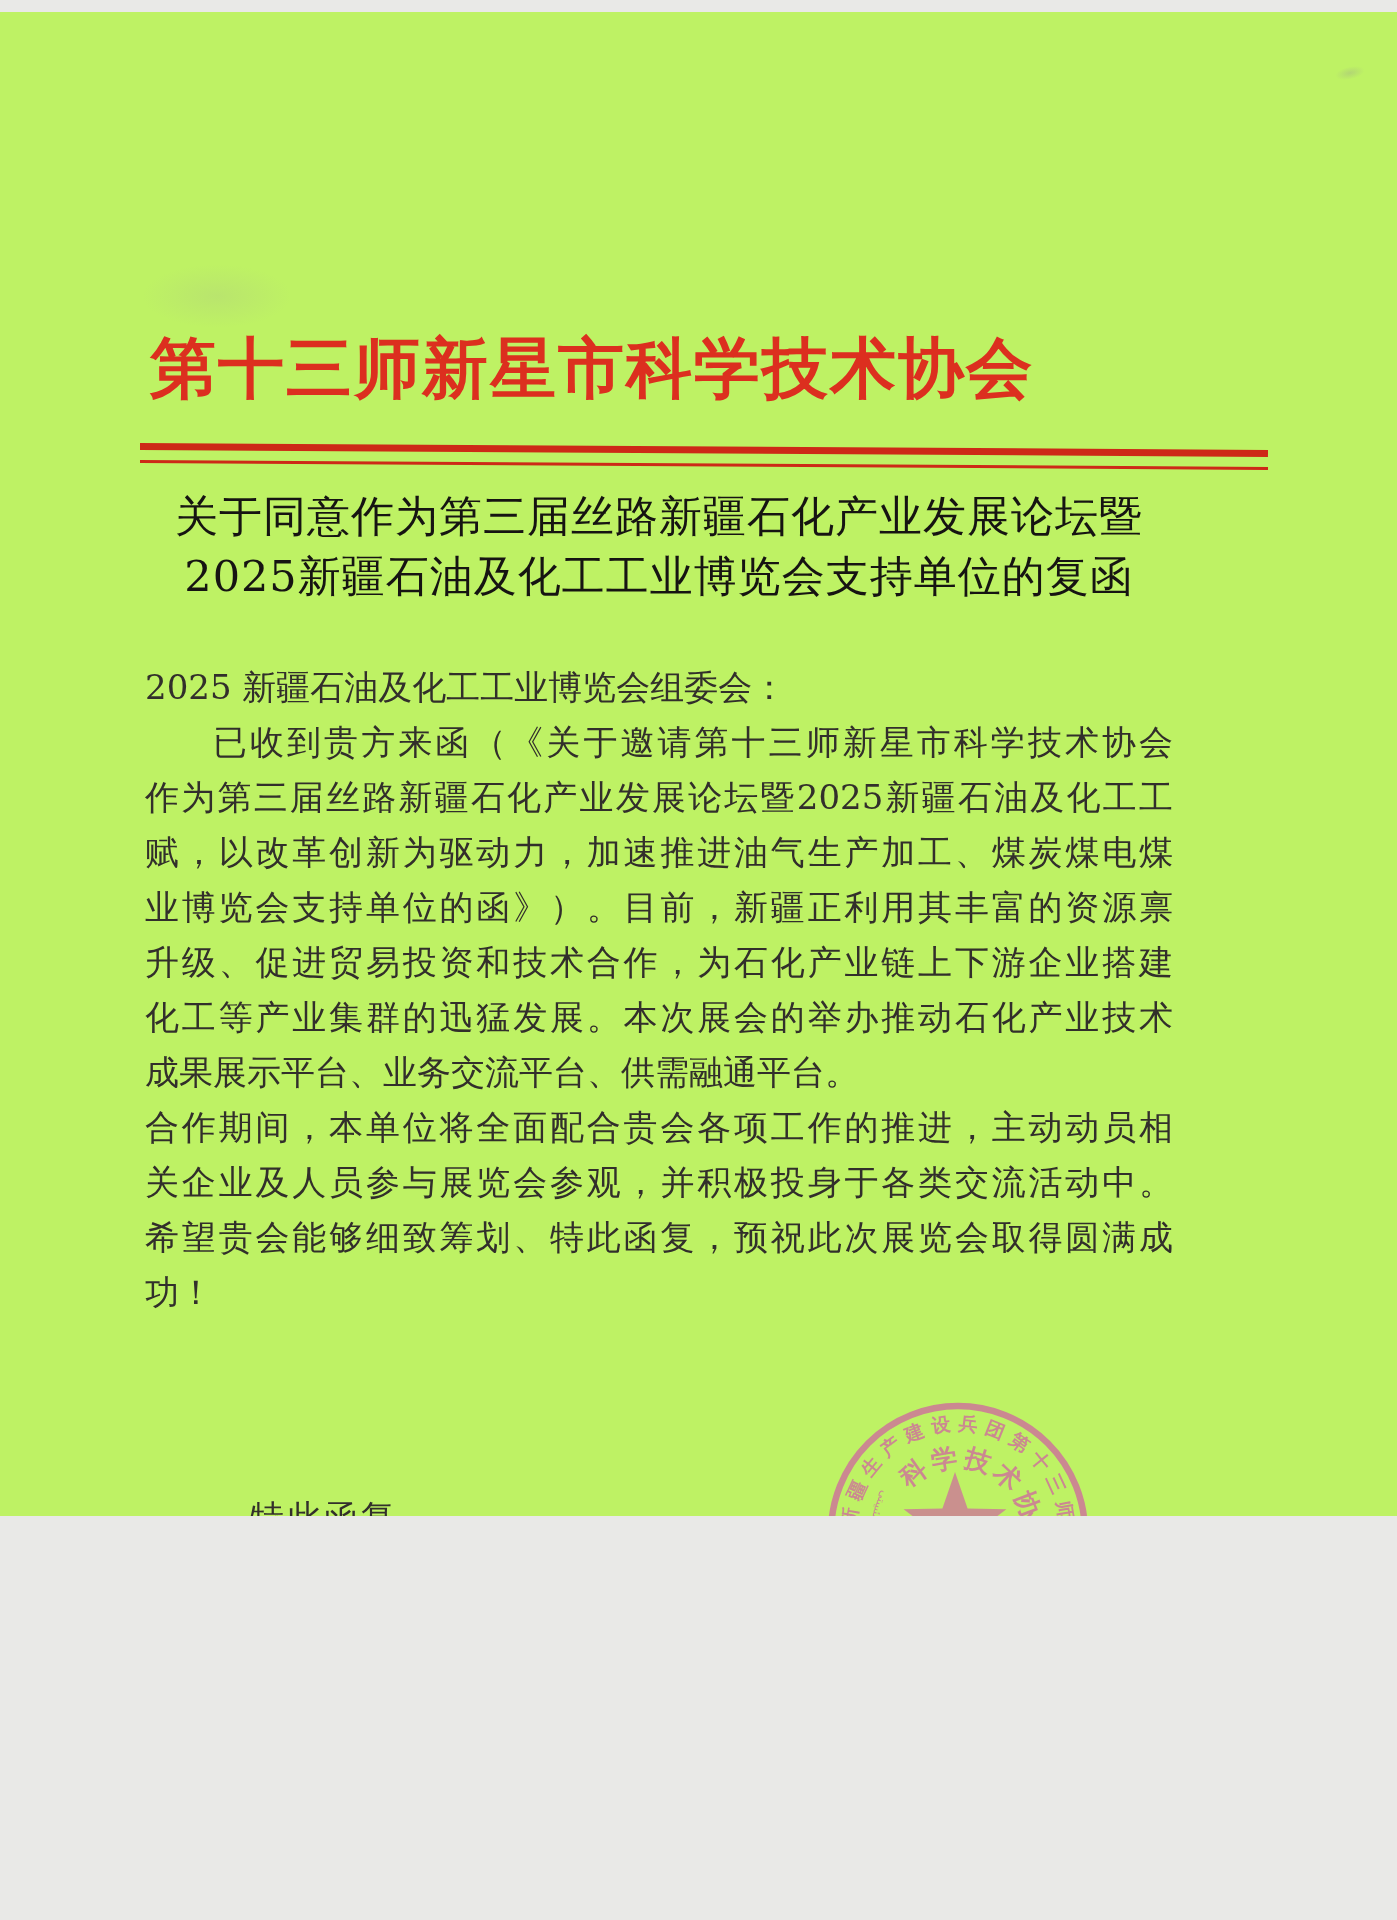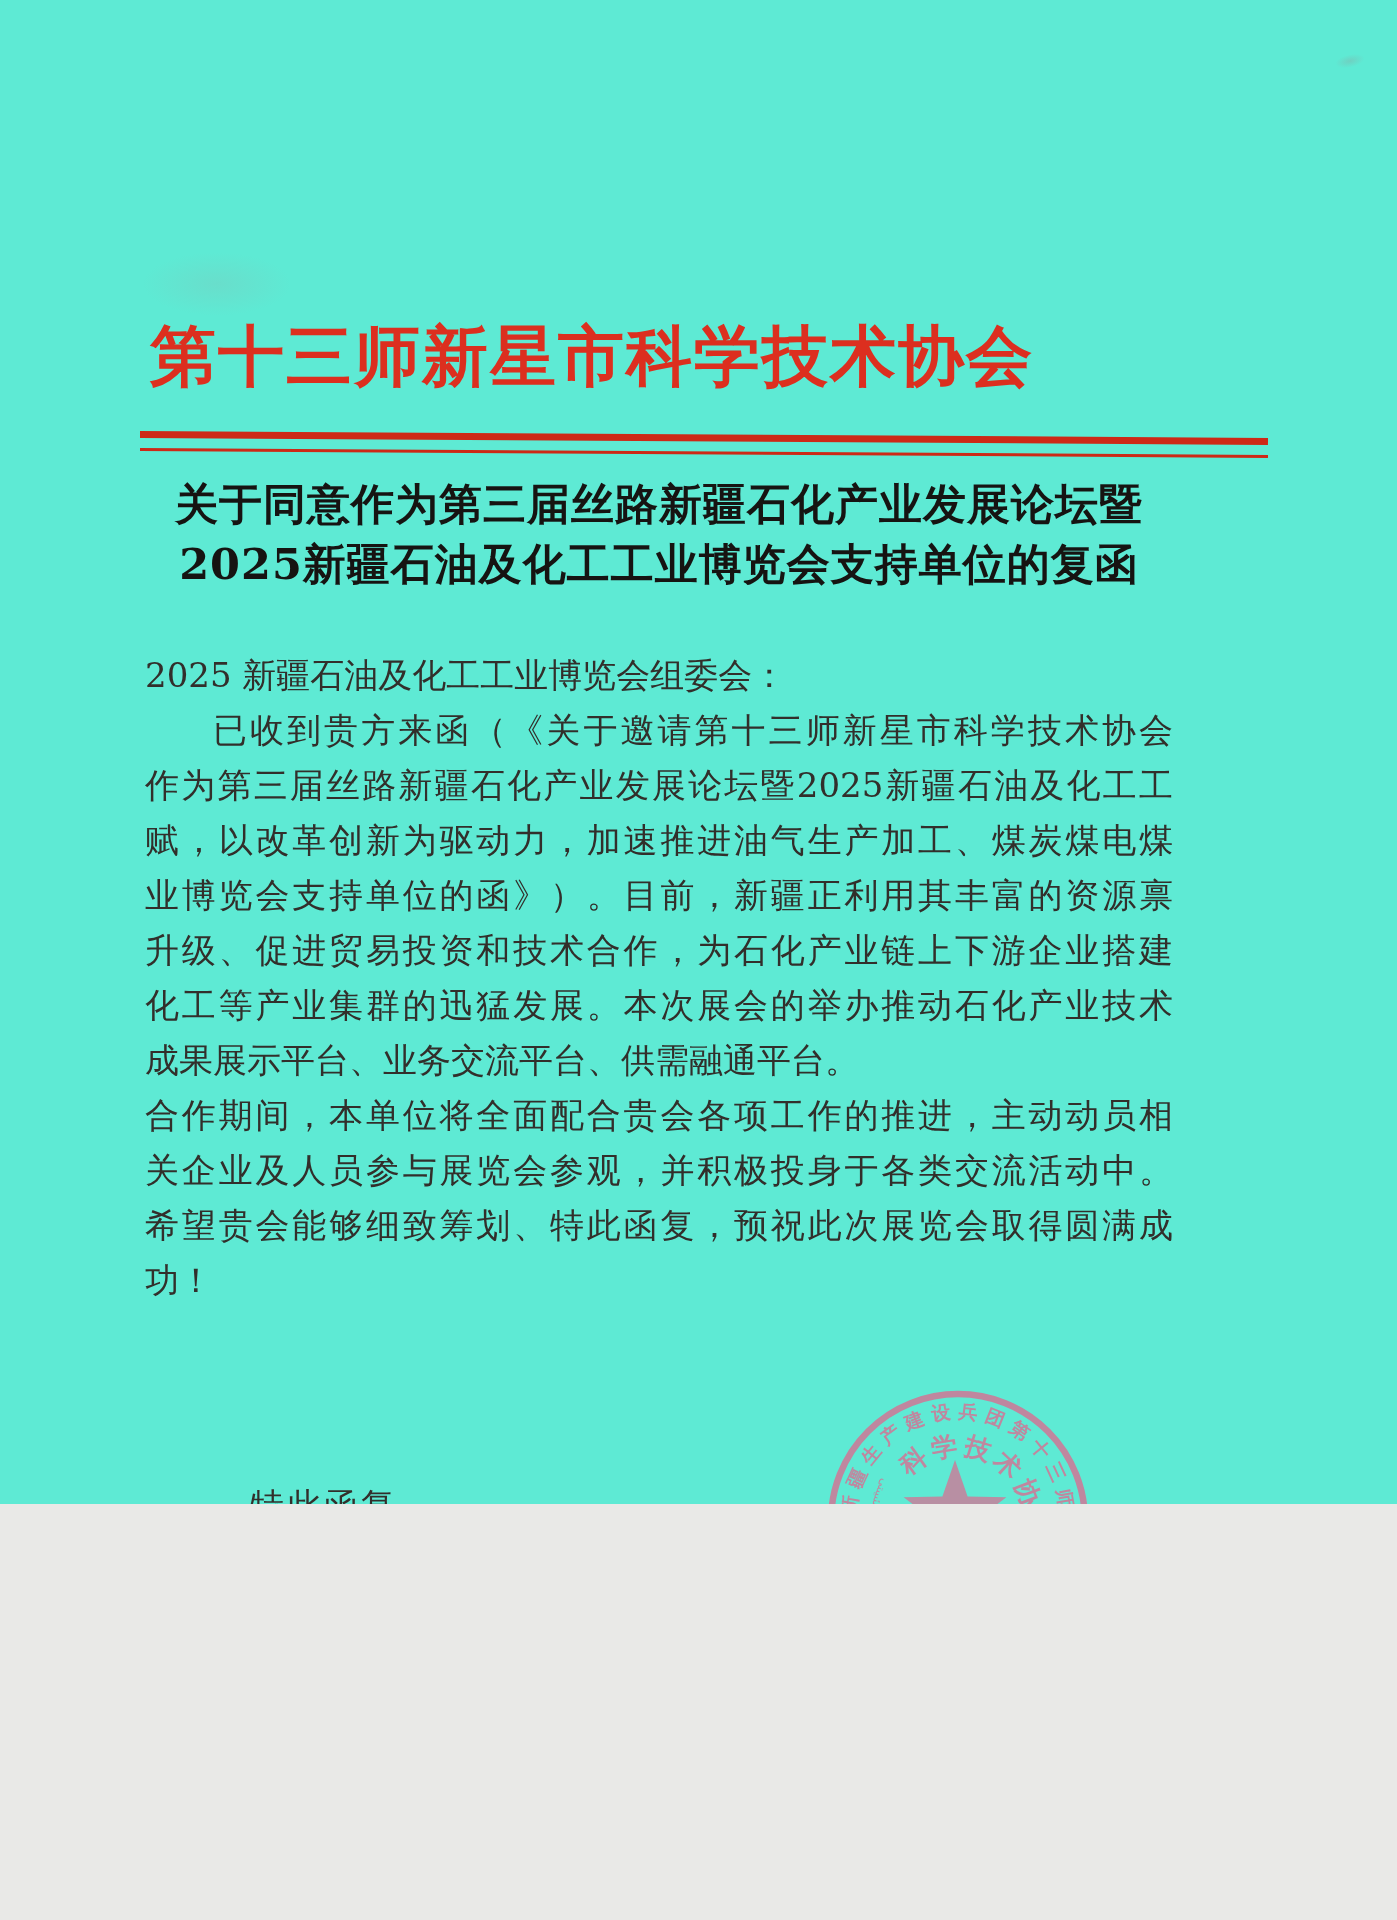--- a/index.html
+++ b/index.html
@@ -1,20 +1,20 @@
 <!DOCTYPE html>
 <html style="--letterhead-red: #dc2f1f; --rule-red: #cd2917; --seal-pink: #cd7a98; --ink: #322f2b;"><head>
 <meta charset="utf-8">
 <style>
   html,body{margin:0;padding:0;background:#e9e9e7;}
   .page{
     position:relative;
     width:1397px;height:1504px;
-    margin:0 auto;
-    background:#5eead4;
+    margin:12px auto;
+    background:#bef264;
     overflow:hidden;
     font-family:"DejaVu Serif","Liberation Serif",serif;
     color:var(--ink,#2e2b28);
   }
   
   .smudge{
     position:absolute;left:142px;top:252px;width:150px;height:64px;
     background:radial-gradient(ellipse at center, rgba(160,160,158,0.16), rgba(160,160,158,0) 70%);
     pointer-events:none;
   }
@@ -34,21 +34,21 @@
     position:absolute;left:140px;width:1128px;background:var(--rule-red,#cd2917);
     transform:rotate(0.35deg);transform-origin:left center;
   }
   .rule.top-thick{top:431px;height:7px;}
   .rule.top-thin{top:448px;height:3px;}
   .rule.bottom-thin{top:1661px;height:3px;}
   .rule.bottom-thick{top:1674px;height:8px;}
   
   .doc-title{
     position:absolute;left:145px;top:474px;width:1028px;
-    text-align:center;font-weight:bold;color:#161412;
+    text-align:center;font-weight:normal;color:#161412;
     font-size:43px;line-height:60px;letter-spacing:1px;
   }
   
   .body-text{
     position:absolute;left:145px;top:648px;width:1028px;
     font-size:34px;color:#322f2b;
   }
   .bline{height:55px;line-height:55px;white-space:nowrap;}
   .bline.fill{white-space:normal;text-align:justify;text-align-last:justify;}
   .bline.ind{text-indent:2em;}

